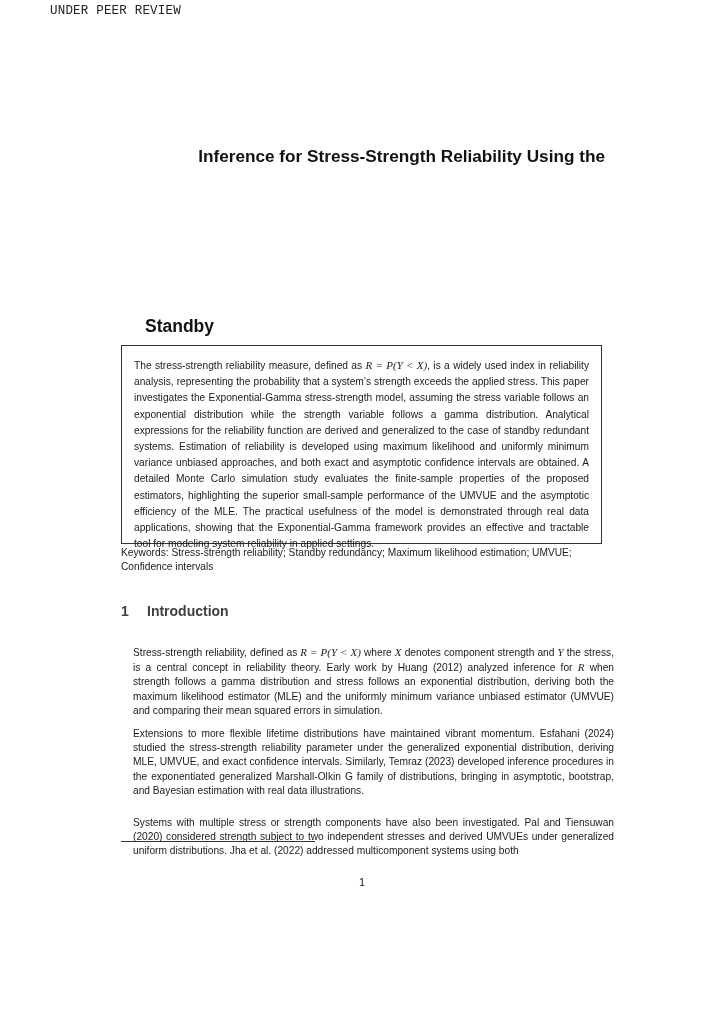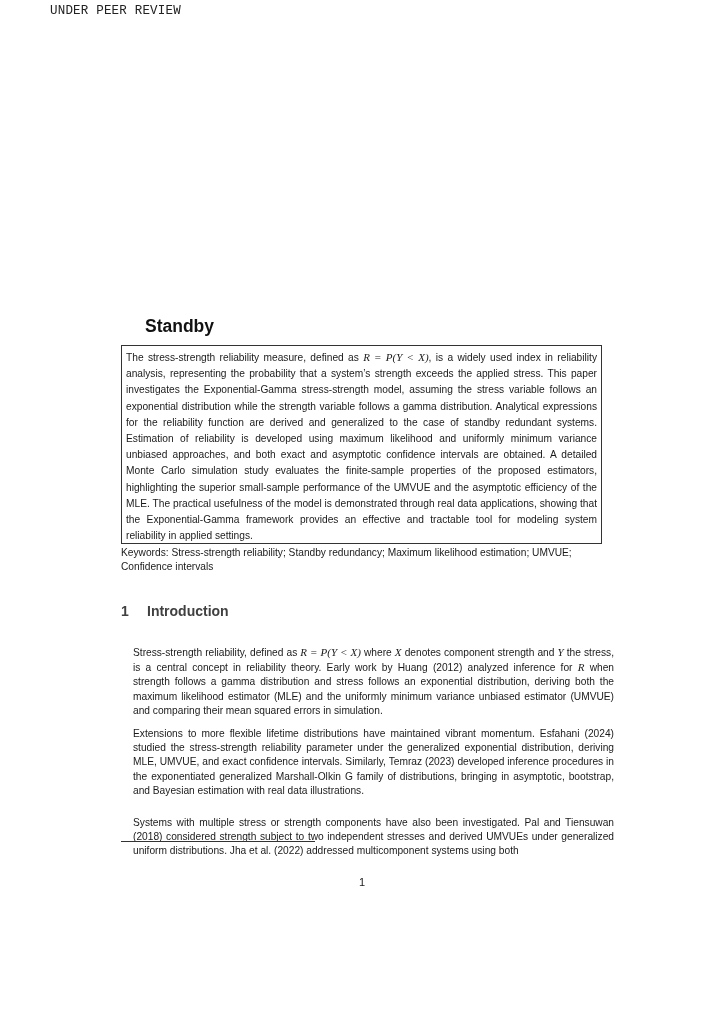--- a/index.html
+++ b/index.html
@@ -49,21 +49,21 @@
     height: 199px;
     border: 1px solid #333;
     box-sizing: border-box;
     padding: 3px 4px 0 4px;
   }
   .abstract-text {
     font-size: 10.2px;
     line-height: 16.2px;
     text-align: justify;
     color: #1a1a1a;
-    margin: 0;
+    margin: 8px;
   }
   .math { font-family: "Liberation Serif", serif; font-style: italic; font-size: 11px; }
   .keywords {
     position: absolute;
     left: 121px;
     top: 546px;
     width: 481px;
     font-size: 10.2px;
     line-height: 14px;
     color: #1a1a1a;
@@ -107,33 +107,34 @@
     font-size: 11px;
     color: #1a1a1a;
   }
 </style>
 </head>
 <body>
 
 <div class="watermark">UNDER PEER REVIEW</div>
 
 <div class="title">
+  <div>Inference for Stress-Strength Reliability Using the</div>
 </div>
 
 <div class="abstract-heading">Standby</div>
 
 <div class="abstract-box">
   <p class="abstract-text"><span>The stress-strength reliability measure, defined as </span><span class="math">R = P(Y &lt; X)</span><span>, is a widely used index in reliability analysis, representing the probability that a system’s strength exceeds the applied stress. This paper investigates the Exponential-Gamma stress-strength model, assuming the stress variable follows an exponential distribution while the strength variable follows a gamma distribution. Analytical expressions for the reliability function are derived and generalized to the case of standby redundant systems. Estimation of reliability is developed using maximum likelihood and uniformly minimum variance unbiased approaches, and both exact and asymptotic confidence intervals are obtained. A detailed Monte Carlo simulation study evaluates the finite-sample properties of the proposed estimators, highlighting the superior small-sample performance of the UMVUE and the asymptotic efficiency of the MLE. The practical usefulness of the model is demonstrated through real data applications, showing that the Exponential-Gamma framework provides an effective and tractable tool for modeling system reliability in applied settings.</span></p>
 </div>
 
 <div class="keywords">Keywords: Stress-strength reliability; Standby redundancy; Maximum likelihood estimation; UMVUE; Confidence intervals</div>
 
 <div class="section-heading"><span class="num">1</span><span>Introduction</span></div>
 
 <p class="para p1"><span>Stress-strength reliability, defined as </span><span class="math">R = P(Y &lt; X)</span><span> where </span><span class="math">X</span><span> denotes component strength and </span><span class="math">Y</span><span> the stress, is a central concept in reliability theory. Early work by Huang (2012) analyzed inference for </span><span class="math">R</span><span> when strength follows a gamma distribution and stress follows an exponential distribution, deriving both the maximum likelihood estimator (MLE) and the uniformly minimum variance unbiased estimator (UMVUE) and comparing their mean squared errors in simulation.</span></p>
 
 <p class="para p2">Extensions to more flexible lifetime distributions have maintained vibrant momentum. Esfahani (2024) studied the stress-strength reliability parameter under the generalized exponential distribution, deriving MLE, UMVUE, and exact confidence intervals. Similarly, Temraz (2023) developed inference procedures in the exponentiated generalized Marshall-Olkin G family of distributions, bringing in asymptotic, bootstrap, and Bayesian estimation with real data illustrations.</p>
 
-<p class="para p3">Systems with multiple stress or strength components have also been investigated. Pal and Tiensuwan (2018) considered strength subject to two independent stresses and derived UMVUEs under generalized uniform distributions. Jha et al. (2022) addressed multicomponent systems using both</p>
+<p class="para p3">Systems with multiple stress or strength components have also been investigated. Pal and Tiensuwan (2020) considered strength subject to two independent stresses and derived UMVUEs under generalized uniform distributions. Jha et al. (2022) addressed multicomponent systems using both</p>
 
 <div class="footnote-rule"></div>
 
 <div class="page-number">1</div>
 
 </body></html>

